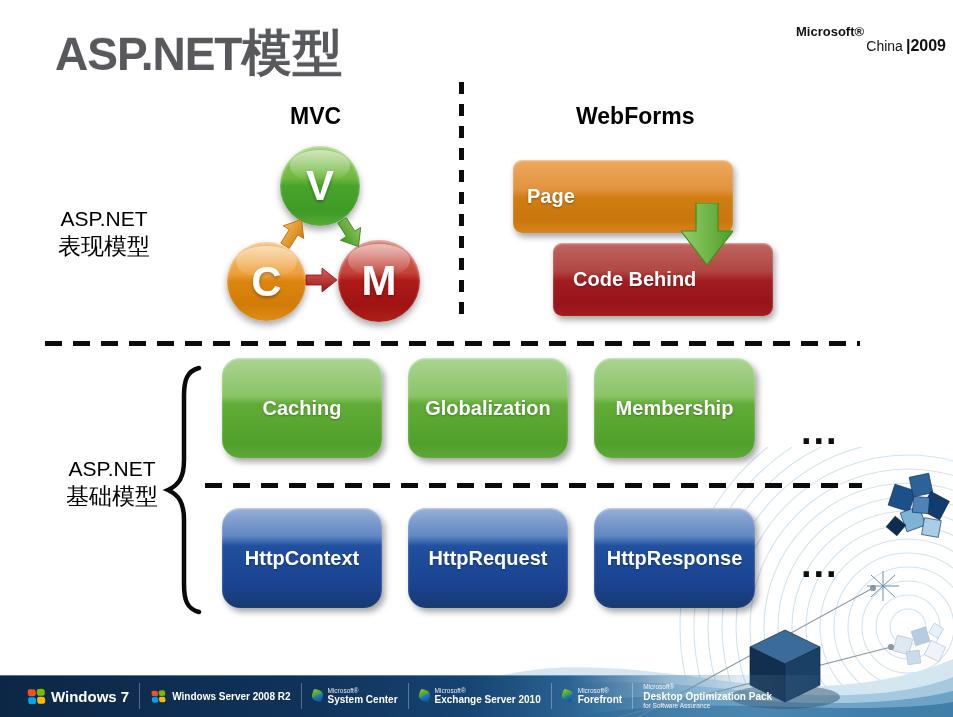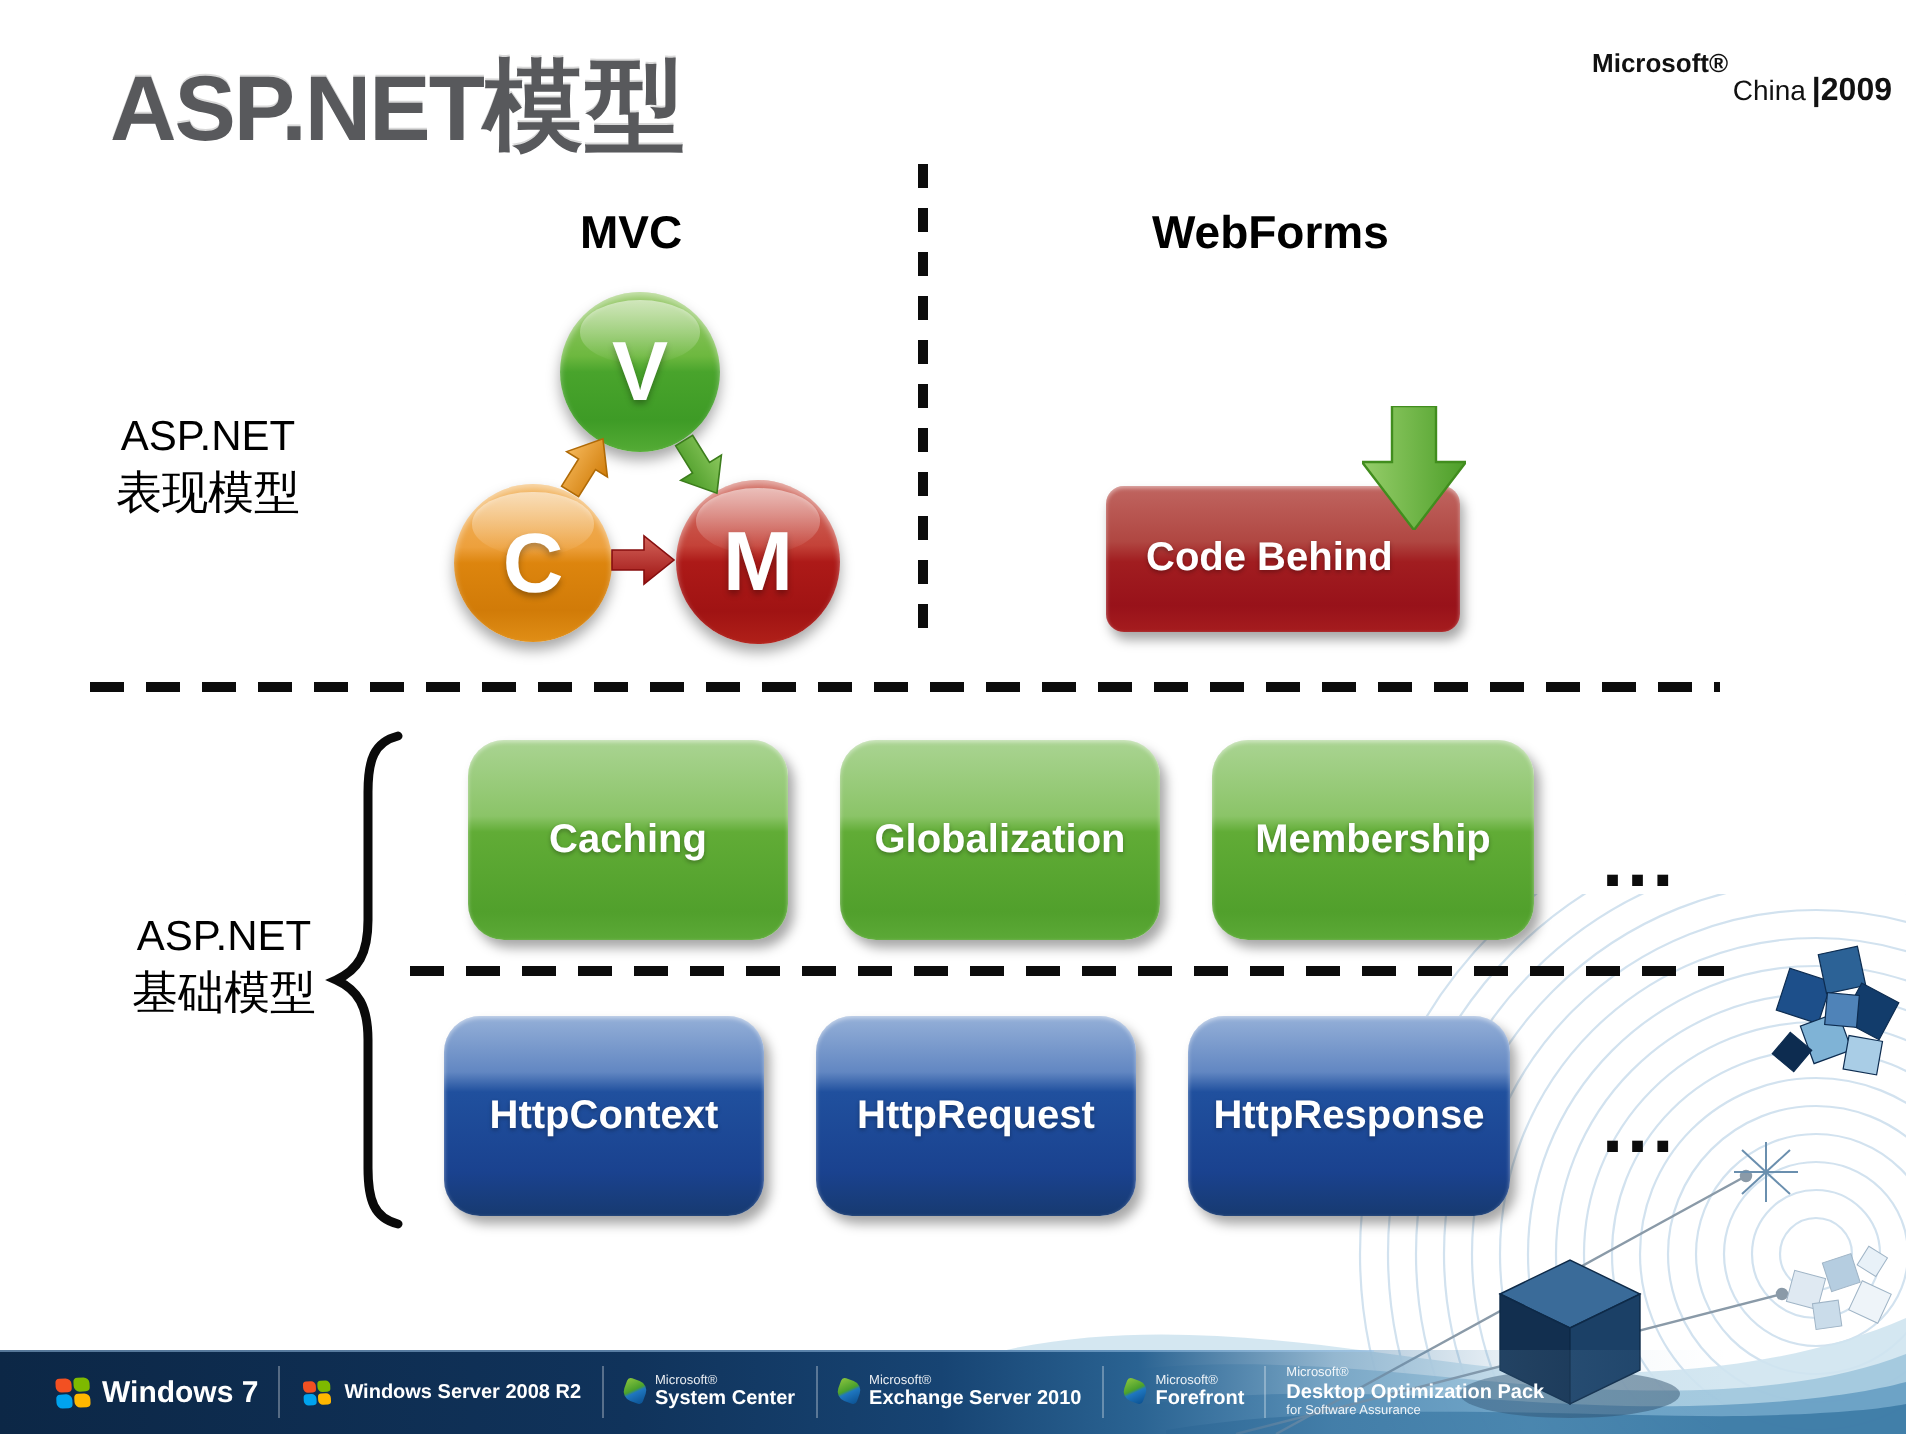--- a/index.html
+++ b/index.html
@@ -46,42 +46,42 @@
           background:linear-gradient(180deg,#f3b969 0%,#eda03c 40%,#dd850e 50%,#d17b08 80%,#e08e16 100%);}
   .circ-m{left:338px;top:240px;width:82px;height:82px;
           background:linear-gradient(180deg,#d4766b 0%,#c44238 40%,#ad1a18 50%,#a01313 80%,#b02019 100%);}
 
   
   .wf-box{border-radius:9px;color:#fff;font-weight:bold;font-size:20px;display:flex;align-items:center;
           padding-left:14px;box-sizing:border-box;box-shadow:2px 4px 6px rgba(0,0,0,.35), inset 0 1px 2px rgba(255,255,255,.5);
           text-shadow:0 1px 2px rgba(0,0,0,.3);}
   .page-box{left:513px;top:160px;width:220px;height:73px;z-index:2;
           background:linear-gradient(180deg,#eda95f 0%,#e2933e 40%,#d07d12 52%,#c9760c 82%,#d8841c 100%);}
-  .cb-box{left:553px;top:243px;width:177px;height:73px;z-index:2;
+  .cb-box{left:553px;top:243px;width:220px;height:73px;z-index:2;
           background:linear-gradient(180deg,#c06560 0%,#b04742 38%,#a11d20 52%,#98121a 82%,#a51c1e 100%);padding-left:20px;}
   .wf-arrow{left:681px;top:203px;z-index:3;}
 
   
   .side-label{width:120px;text-align:center;color:#000;line-height:1.25;}
   .side-label .l1{font-size:21px;display:block;}
   .side-label .l2{font-size:23px;display:block;}
   .pres-label{left:44px;top:206px;}
   .found-label{left:52px;top:456px;}
 
   
   .brace{left:162px;top:364px;}
 
   
   .big-box{border-radius:18px;color:#fff;font-weight:bold;font-size:20px;display:flex;
            align-items:center;justify-content:center;height:100px;width:160px;
            box-shadow:3px 4px 6px rgba(0,0,0,.35), inset 0 1px 2px rgba(255,255,255,.5);
            text-shadow:0 1px 2px rgba(0,0,0,.3);z-index:2;}
   .green-box{background:linear-gradient(180deg,#aad492 0%,#8bc468 38%,#61ac36 46%,#51a02c 86%,#5ca937 100%);}
   .blue-box{background:linear-gradient(180deg,#95b0d8 0%,#6287c2 28%,#20509e 38%,#1a428f 78%,#173a70 100%);}
-  .row-services{top:370px;margin-left:12px;} .row-http{top:508px;}
+  .row-services{top:358px;} .row-http{top:508px;}
   .col1{left:222px;} .col2{left:408px;} .col3{left:594px;width:161px;}
 
   .ellipsis{left:801px;font-size:38px;font-weight:bold;color:#0c0c0c;letter-spacing:2px;line-height:1;}
   .ell1{top:412px;} .ell2{top:545px;}
 
   
   .bg-art{right:0;bottom:0;z-index:0;}
 
   
   .footer{left:0;bottom:0;width:953px;height:42px;z-index:5;display:flex;align-items:center;
@@ -221,20 +221,23 @@
       <polygon points="-15,-5 1,-5 1,-12 16,0 1,12 1,5 -15,5" fill="url(#oArr)" stroke="#b06a06" stroke-width="0.8"></polygon>
       </g>
     <g transform="translate(350,233) rotate(58)">
       <polygon points="-15,-5 1,-5 1,-12 16,0 1,12 1,5 -15,5" fill="url(#gArr2)" stroke="#3c7d1c" stroke-width="0.8"></polygon>
       </g>
     <g transform="translate(321,280)">
       <polygon points="-15,-5 1,-5 1,-12 16,0 1,12 1,5 -15,5" fill="url(#rArr)" stroke="#870e0e" stroke-width="0.8"></polygon>
       </g>
   </svg>
 
+  <div class="abs wf-box page-box">
+    <span>Page</span>
+    </div>
   <div class="abs wf-box cb-box">
     <span>Code Behind</span>
     </div>
   <svg class="abs wf-arrow" width="52" height="62" viewBox="0 0 52 62">
     <defs>
         <linearGradient id="gBig" x1="0" y1="0" x2="1" y2="0">
       <stop offset="0" stop-color="#96ce6a"></stop>
           <stop offset="1" stop-color="#4c9e28"></stop>
         </linearGradient>
       </defs>

